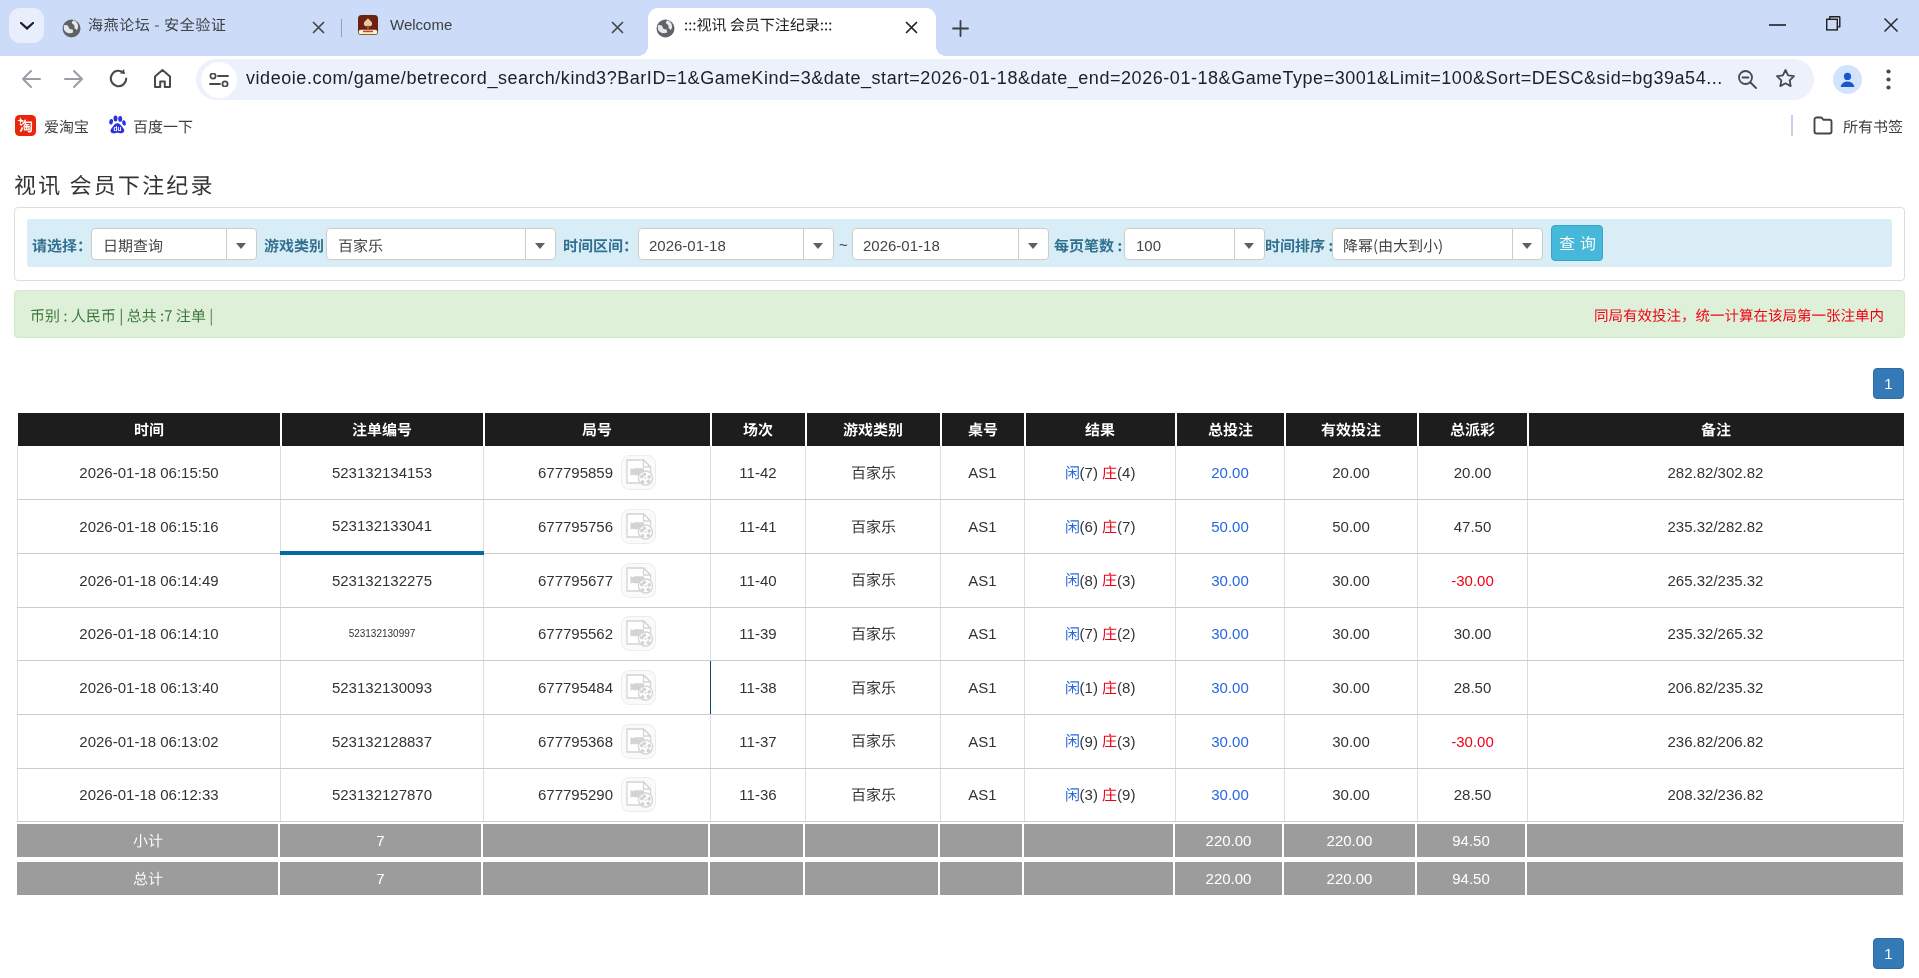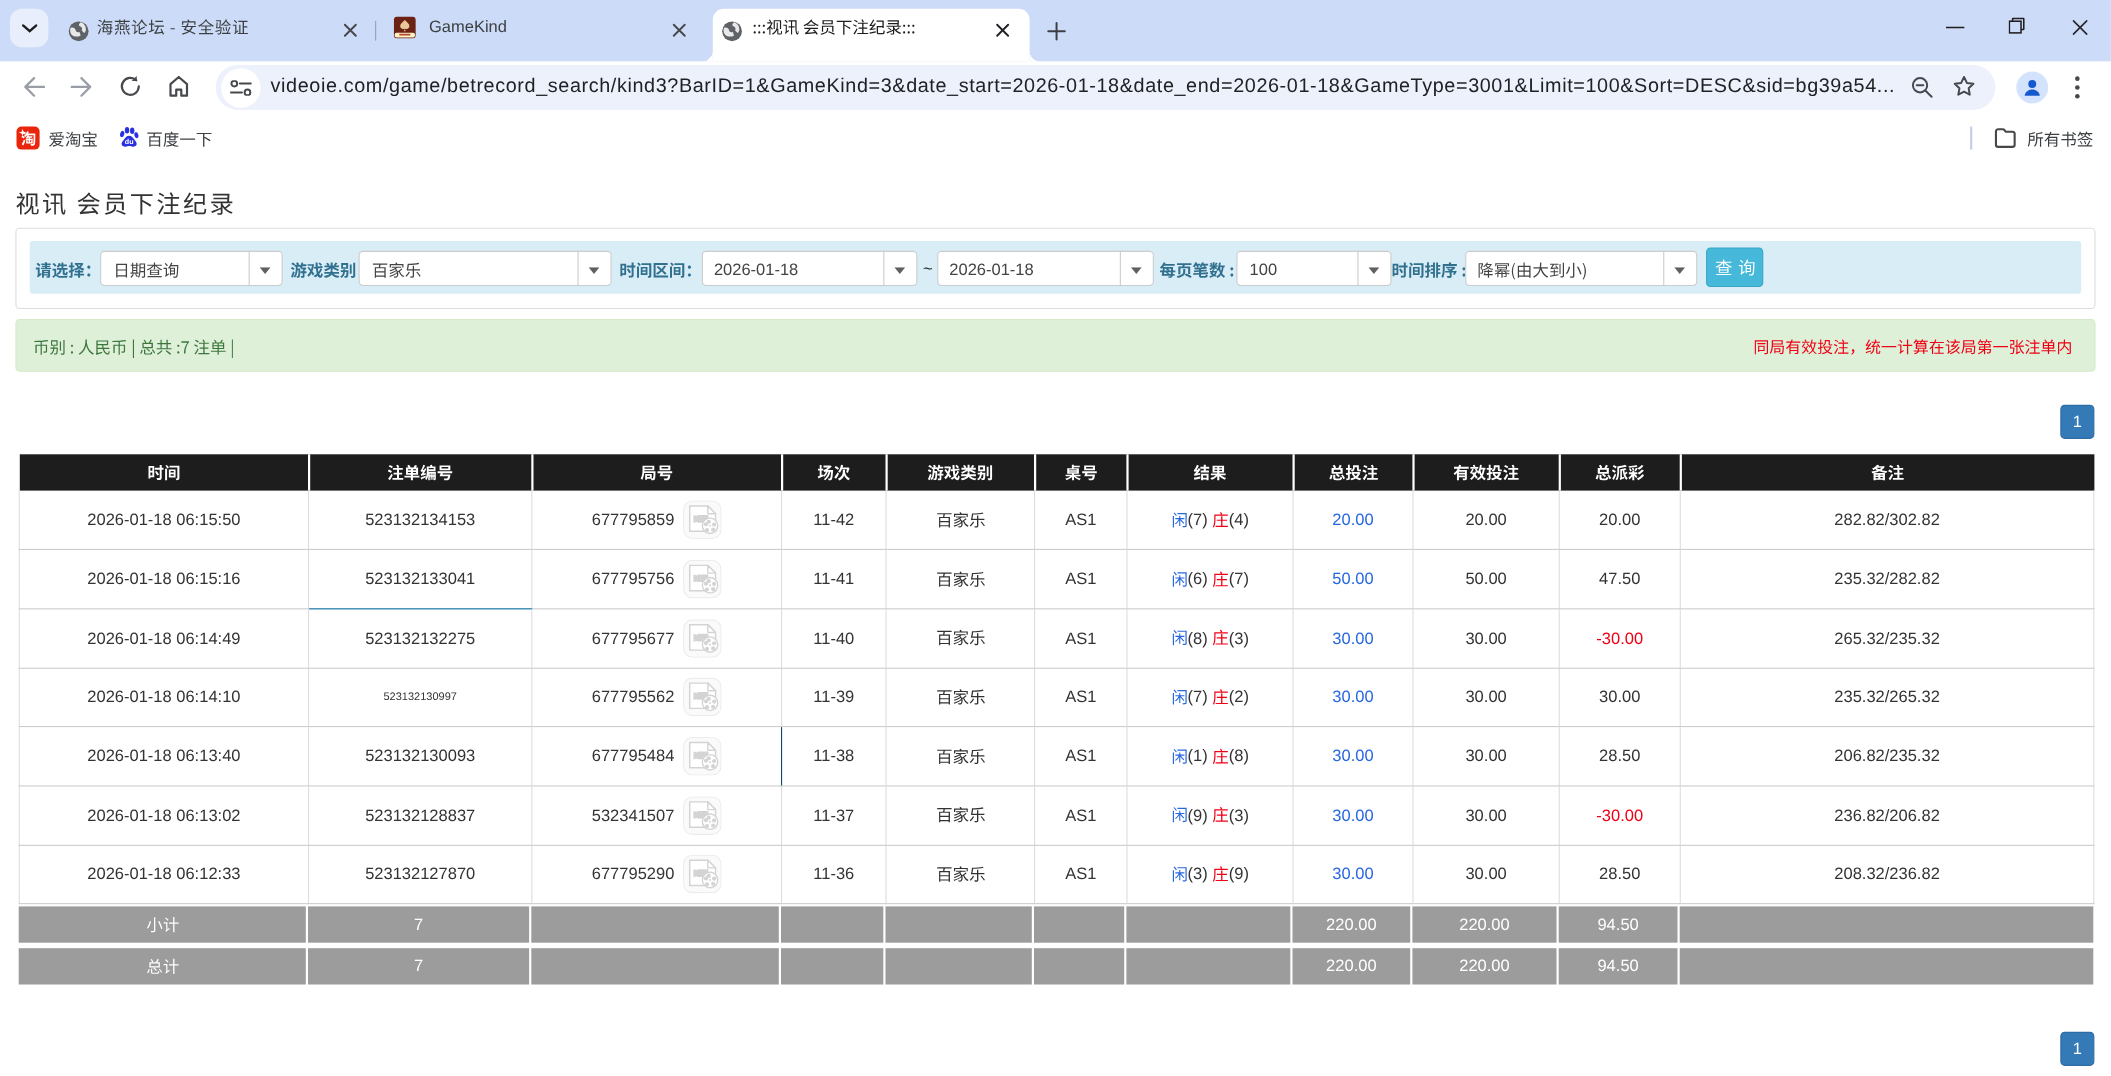--- a/index.html
+++ b/index.html
@@ -27,21 +27,21 @@
 <svg class="abs" style="left:310px;top:19px" width="17" height="17" viewBox="0 0 17 17">
     <path d="M3.5 3.5l10 10M13.5 3.5l-10 10" stroke="#44474a" stroke-width="1.7" stroke-linecap="round"></path>
   </svg>
 <div class="abs" style="left:341px;top:19px;width:1px;height:18px;background:#92a0bd"></div>
 <svg class="abs" style="left:358px;top:15px" width="20" height="20" viewBox="0 0 20 20">
     <rect x="0" y="0" width="20" height="20" rx="3.5" fill="#6b2113"></rect>
     <rect x="0.8" y="14.8" width="18.4" height="4.4" rx="1.6" fill="#fbf3c6"></rect>
     <path d="M5 15.6h10v1.6H5z" fill="#b8452f"></path>
     <path d="M10 3.2c1.8 2 4.2 3.2 4.2 5.5 0 1.5-1.1 2.6-2.6 2.6-.6 0-1.1-.2-1.6-.5l.7 2.7H9.3l.7-2.7c-.5.3-1 .5-1.6.5-1.5 0-2.6-1.1-2.6-2.6 0-2.3 2.4-3.5 4.2-5.5z" fill="#e9c89a"></path>
   </svg>
-<div class="abs" style="left:390px;top:16px;font-size:15px;color:#3c4043">GameKind</div>
+<div class="abs" style="left:390px;top:16px;font-size:15px;color:#3c4043">Welcome</div>
 <svg class="abs" style="left:609px;top:19px" width="17" height="17" viewBox="0 0 17 17">
     <path d="M3.5 3.5l10 10M13.5 3.5l-10 10" stroke="#44474a" stroke-width="1.7" stroke-linecap="round"></path>
   </svg>
 <div class="abs" style="left:648px;top:8px;width:288px;height:48px;background:#fff;border-radius:10px 10px 0 0"></div>
 <div class="abs" style="left:638px;top:46px;width:10px;height:10px;background:radial-gradient(circle at 0 0,transparent 10px,#fff 10px)"></div>
 <div class="abs" style="left:936px;top:46px;width:10px;height:10px;background:radial-gradient(circle at 10px 0,transparent 10px,#fff 10px)"></div>
 <svg class="abs" style="left:656px;top:19px" width="19" height="19" viewBox="0 0 19 19">
     <circle cx="9.5" cy="9.5" r="9" fill="#5f6368"></circle>
     <path d="M2.2 6.2c2.5-.6 4.2.3 4.5 2 .3 1.8 2 2.4 3.6 1.8l1 3.2c-2.8 2-7.3 1-8.8-1.6-.9-1.6-.9-3.8-.3-5.4z" fill="#fff" opacity=".85"></path>
     <path d="M11.5 1.2c2.8 1 4.6 3.3 4.6 6.3 0 1.4-.7 2.8-1.5 3.6l-2.3-2.3c.8-1.5.3-3.2-1.5-3.9-1.3-.5-1.5-2.2.7-3.7z" fill="#fff" opacity=".85"></path>
@@ -420,21 +420,21 @@
             <span style="font-size:15px;color:#333">282.82/302.82</span>
           </div>
         </td>
       </tr>
       <tr style="height:53.7px">
         <td style="border-left:1px solid #ddd;border-right:1px solid #ddd;border-bottom:1px solid #ccc;padding:0;text-align:center;vertical-align:middle">
           <div class="flexc" style="width:100%;height:100%">
             <span style="font-size:15px;color:#333">2026-01-18 06:15:16</span>
           </div>
         </td>
-        <td style="border-right:1px solid #ddd;border-bottom:1px solid #0369a1;padding:0;text-align:left;vertical-align:middle">
+        <td style="border-right:1px solid #ddd;border-bottom:4px solid #0369a1;padding:0;text-align:left;vertical-align:middle">
           <div class="flexc" style="width:100%;height:100%">
             <span style="font-size:15px;color:#333">523132133041</span>
           </div>
         </td>
         <td style="border-right:1px solid #ddd;border-bottom:1px solid #ccc;padding:0;text-align:center;vertical-align:middle">
           <div class="flexc" style="width:100%;height:100%">
             <div class="flexc" style="gap:8px">
               <span style="font-size:15px;color:#333">677795756</span>
               <svg width="35" height="35" viewBox="0 0 35 35" style="flex:0 0 auto">
                 <rect x="0.5" y="0.5" width="34" height="34" rx="8" fill="#fafafa" stroke="#ececec"></rect>
@@ -760,21 +760,21 @@
           </div>
         </td>
         <td style="border-right:1px solid #ddd;border-bottom:1px solid #ccc;padding:0;text-align:center;vertical-align:middle">
           <div class="flexc" style="width:100%;height:100%">
             <span style="font-size:15px;color:#333">523132128837</span>
           </div>
         </td>
         <td style="border-right:1px solid #ddd;border-bottom:1px solid #ccc;padding:0;text-align:center;vertical-align:middle">
           <div class="flexc" style="width:100%;height:100%">
             <div class="flexc" style="gap:8px">
-              <span style="font-size:15px;color:#333">532341507</span>
+              <span style="font-size:15px;color:#333">677795368</span>
               <svg width="35" height="35" viewBox="0 0 35 35" style="flex:0 0 auto">
                 <rect x="0.5" y="0.5" width="34" height="34" rx="8" fill="#fafafa" stroke="#ececec"></rect>
                 <path d="M6 5h16.5l7 7v16H6z" fill="#fff" stroke="#d4d4d4" stroke-width="1.3"></path>
                 <path d="M22.5 5l7 7h-7z" fill="#fff" stroke="#d4d4d4" stroke-width="1.3" stroke-linejoin="round"></path>
                 <path d="M13 13.2h10v7H13zM13 14.2l-3.6-1v7.2l3.6-1z" fill="#d4d4d4"></path>
                 <circle cx="24.5" cy="23" r="7" fill="#fff" stroke="#d4d4d4" stroke-width="1.3"></circle>
                 <circle cx="23.3" cy="19.3" r="1.9" fill="#d4d4d4"></circle>
                 <circle cx="28.2" cy="21.8" r="1.9" fill="#d4d4d4"></circle>
                 <circle cx="27.3" cy="26.5" r="1.9" fill="#d4d4d4"></circle>
                 <circle cx="21.7" cy="26.9" r="1.9" fill="#d4d4d4"></circle>

